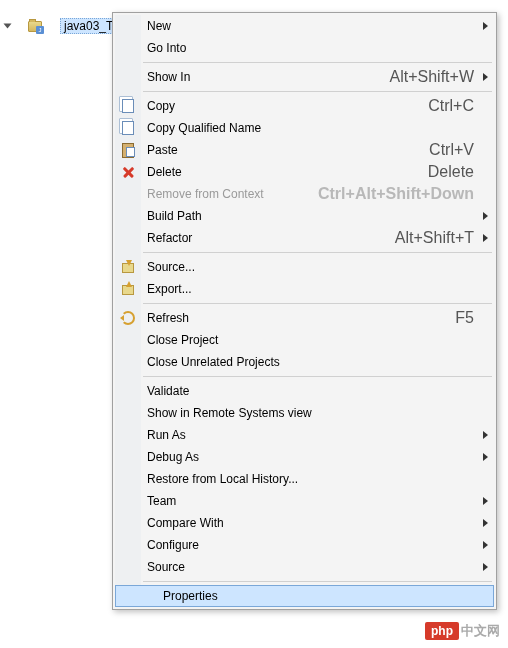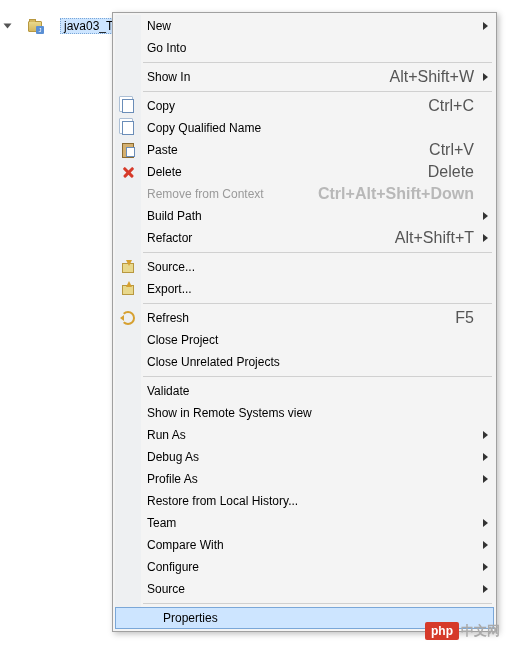--- a/index.html
+++ b/index.html
@@ -130,24 +130,20 @@
       </div>
       <div class="menu-item">
         <span class="label">Run As</span>
         <span class="sub"></span>
       </div>
       <div class="menu-item">
         <span class="label">Debug As</span>
         <span class="sub"></span>
       </div>
       <div class="menu-item">
-        <span class="label">Profile As</span>
-        <span class="sub"></span>
-      </div>
-      <div class="menu-item">
         <span class="label">Restore from Local History...</span>
       </div>
       <div class="menu-item">
         <span class="label">Team</span>
         <span class="sub"></span>
       </div>
       <div class="menu-item">
         <span class="label">Compare With</span>
         <span class="sub"></span>
       </div>

